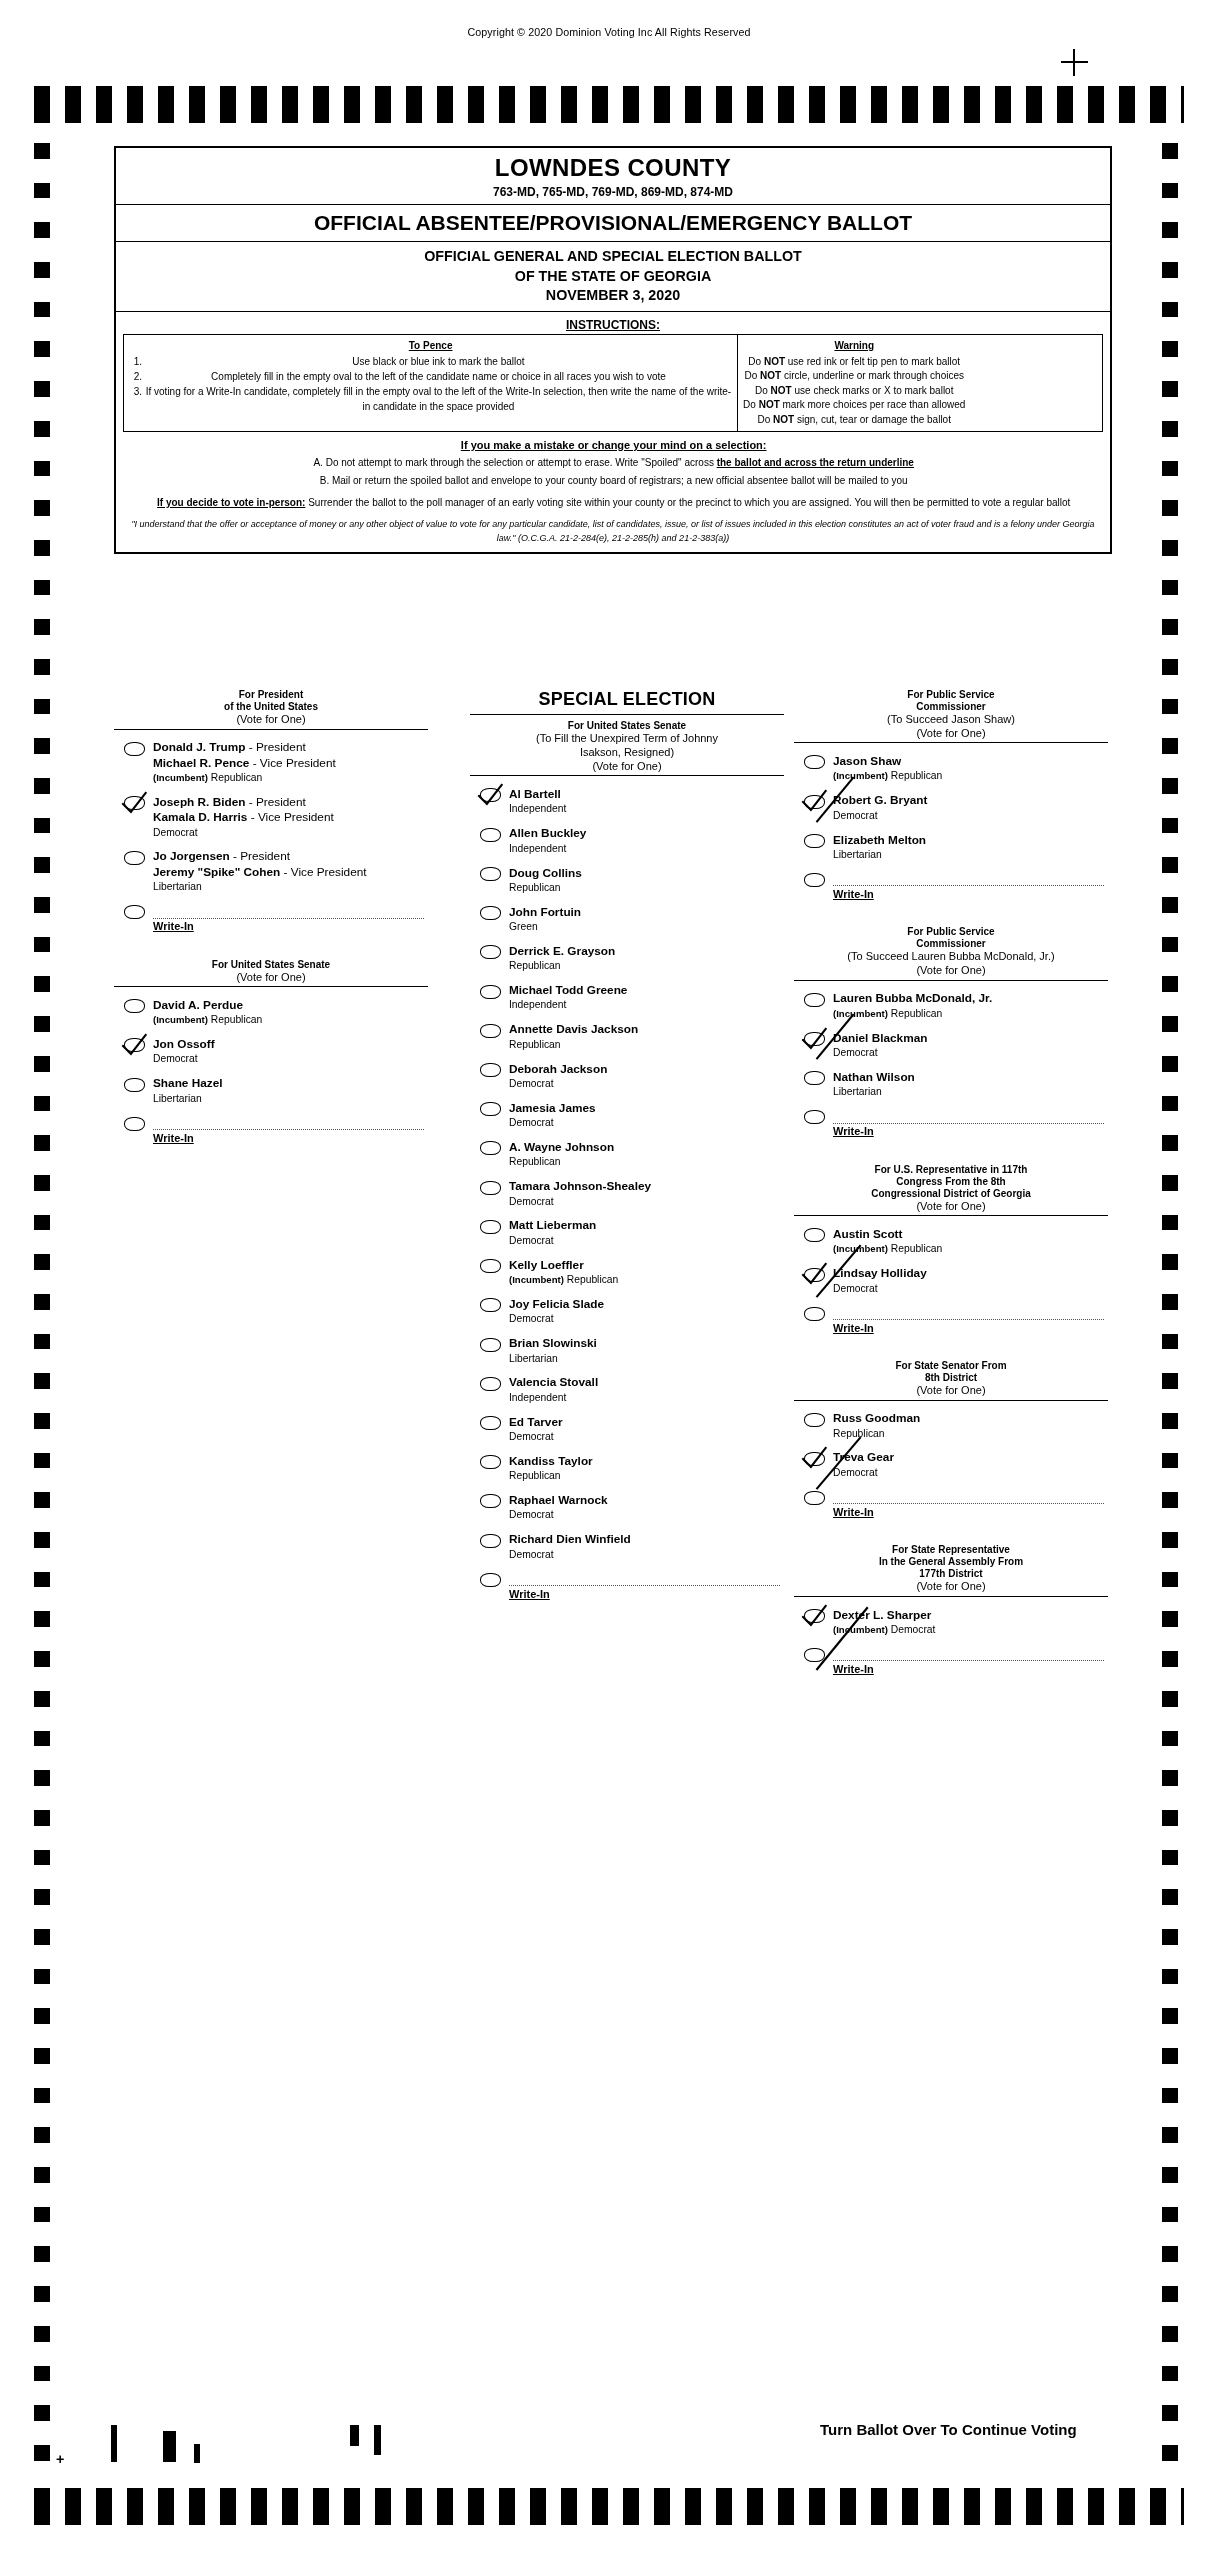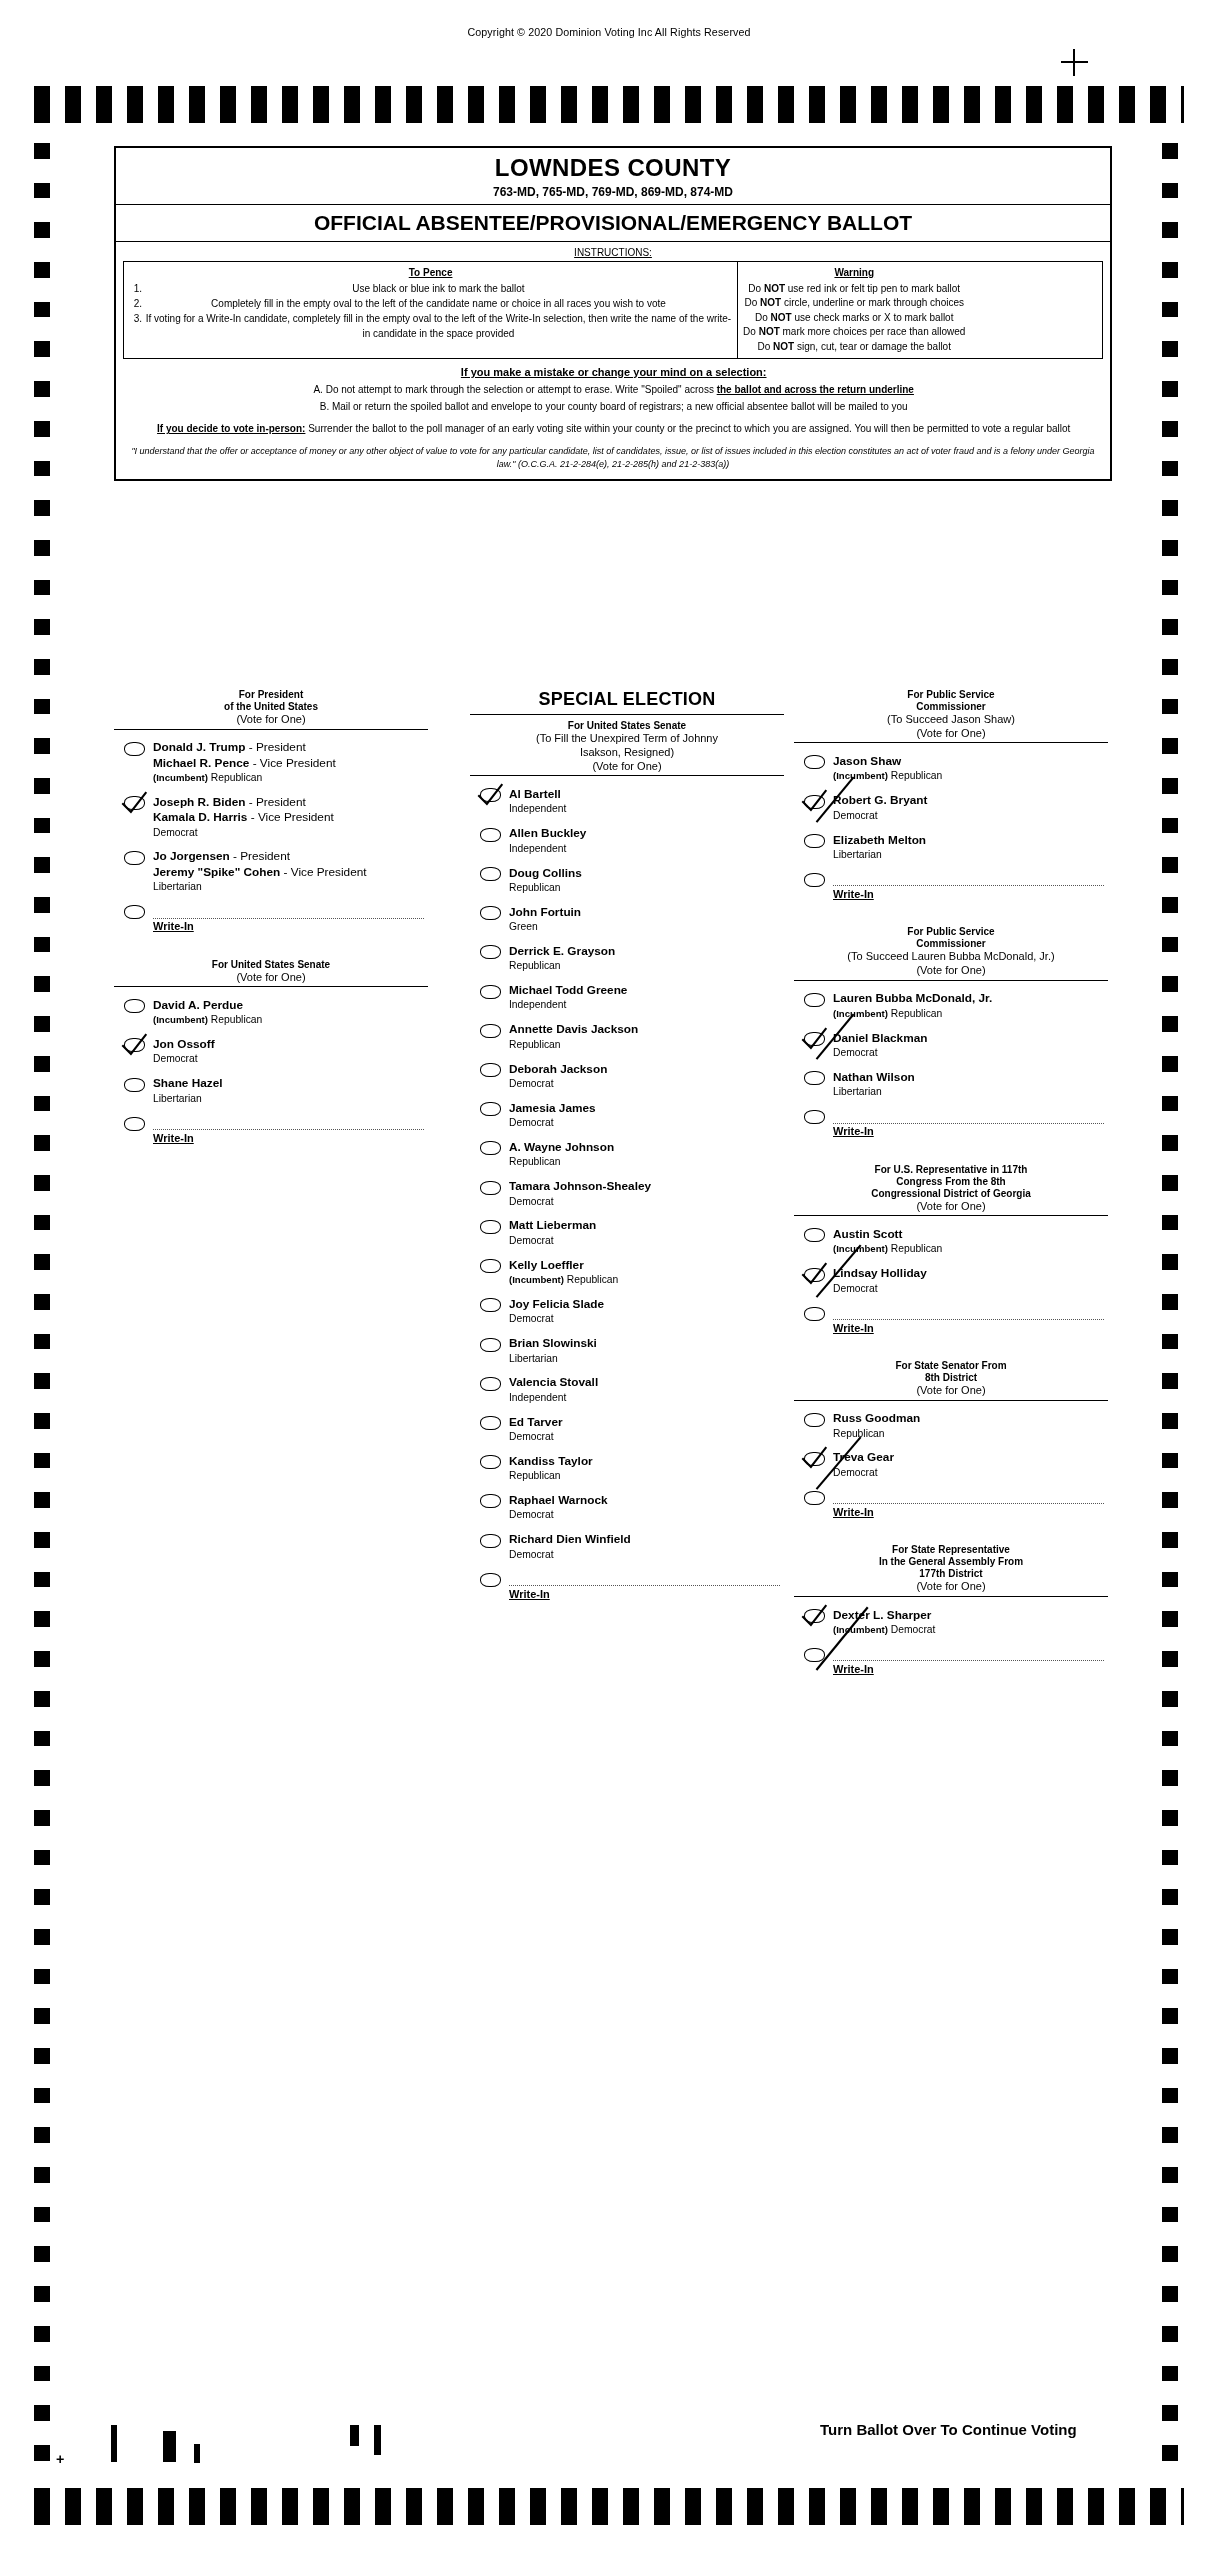--- a/index.html
+++ b/index.html
@@ -30,21 +30,21 @@
 
   
   .hdr{position:absolute;left:114px;top:146px;width:994px;border:2.1px solid #000;}
   .hdr .row{border-bottom:1.4px solid #000;padding:5.7px 7.1px;text-align:center;}
   .hdr .row:last-child{border-bottom:none;}
   .county{font-size:24px;font-weight:bold;letter-spacing:0.4px;}
   .precincts{font-size:12px;font-weight:bold;margin-top:2.9px;}
   .officialtitle{font-size:21px;font-weight:bold;}
   .gen1{font-size:14.3px;font-weight:bold;line-height:1.35;}
   .instr-wrap{padding:4.3px 5.7px 7.1px 5.7px;text-align:left;}
-  .instr-label{font-size:10px;font-weight:normal;text-decoration:underline;margin-bottom:2.9px;}
+  .instr-label{font-size:12px;font-weight:bold;text-decoration:underline;margin-bottom:2.9px;}
   .instr-tbl{display:flex;border:1.4px solid #000;}
   .instr-col{padding:3.6px 5px;font-size:10px;line-height:1.45;}
   .instr-col.left{flex:0 0 603px;border-right:1.4px solid #000;}
   .instr-col .hd{font-weight:bold;text-decoration:underline;margin-bottom:1.4px;}
   .instr-col ol{margin:0;padding-left:15.7px;}
   .instr-col li{margin-bottom:0.7px;}
   .mistake{font-size:11px;font-weight:bold;text-decoration:underline;margin:7.1px 0 4.3px 1.4px;}
   .mist-line{font-size:10px;line-height:1.5;margin:0 0 2.1px 1.4px;}
   .mist-line b{font-weight:bold;}
   .u{text-decoration:underline;}
@@ -224,20 +224,25 @@
   <div class="plus">+</div>
 
   <div class="hdr">
     <div class="row">
       <div class="county">LOWNDES COUNTY</div>
       <div class="precincts">763-MD, 765-MD, 769-MD, 869-MD, 874-MD</div>
     </div>
     <div class="row">
       <div class="officialtitle">OFFICIAL ABSENTEE/PROVISIONAL/EMERGENCY BALLOT</div>
     </div>
+    <div class="row">
+      <div class="gen1">OFFICIAL GENERAL AND SPECIAL ELECTION BALLOT</div>
+      <div class="gen1">OF THE STATE OF GEORGIA</div>
+      <div class="gen1">NOVEMBER 3, 2020</div>
+    </div>
     <div class="row instr-wrap">
       <div class="instr-label">INSTRUCTIONS:</div>
       <div class="instr-tbl">
         <div class="instr-col left">
           <div class="hd">To Pence</div>
           <ol id="tovote-list">
               <li>Use black or blue ink to mark the ballot</li>
               <li>Completely fill in the empty oval to the left of the candidate name or choice in all races you wish to vote</li>
               <li>If voting for a Write-In candidate, completely fill in the empty oval to the left of the Write-In selection, then write the name of the write-in candidate in the space provided</li>
             </ol>

